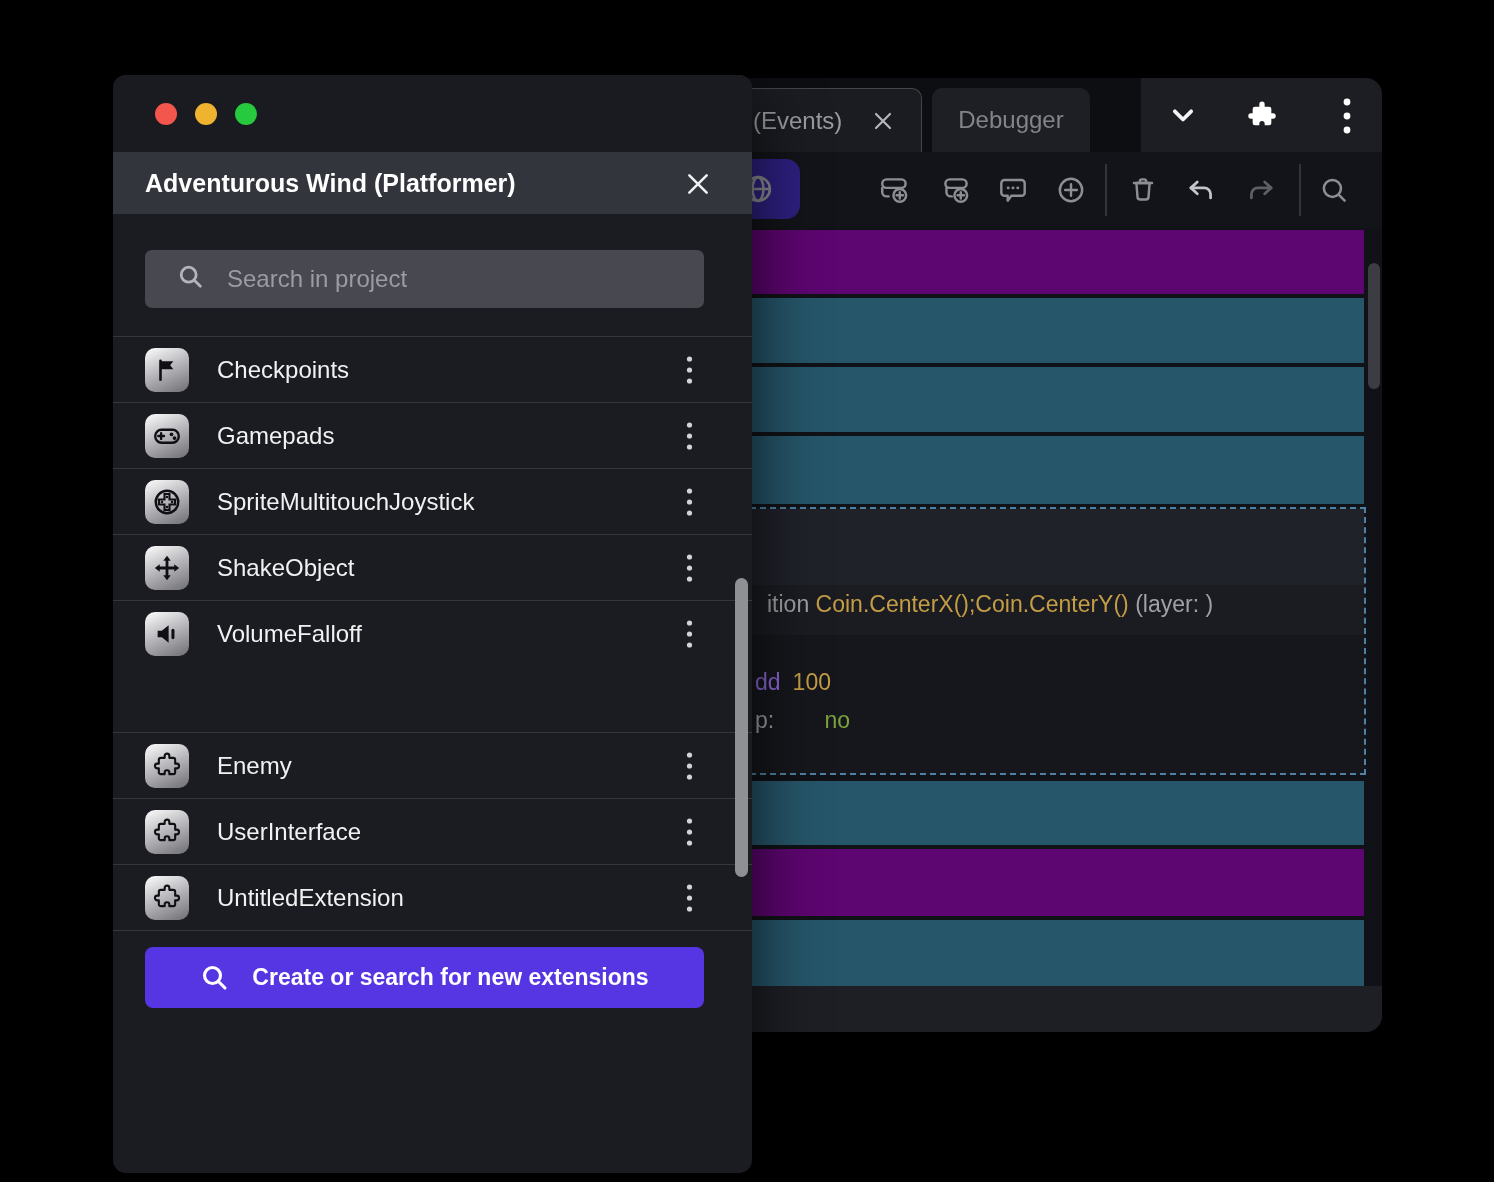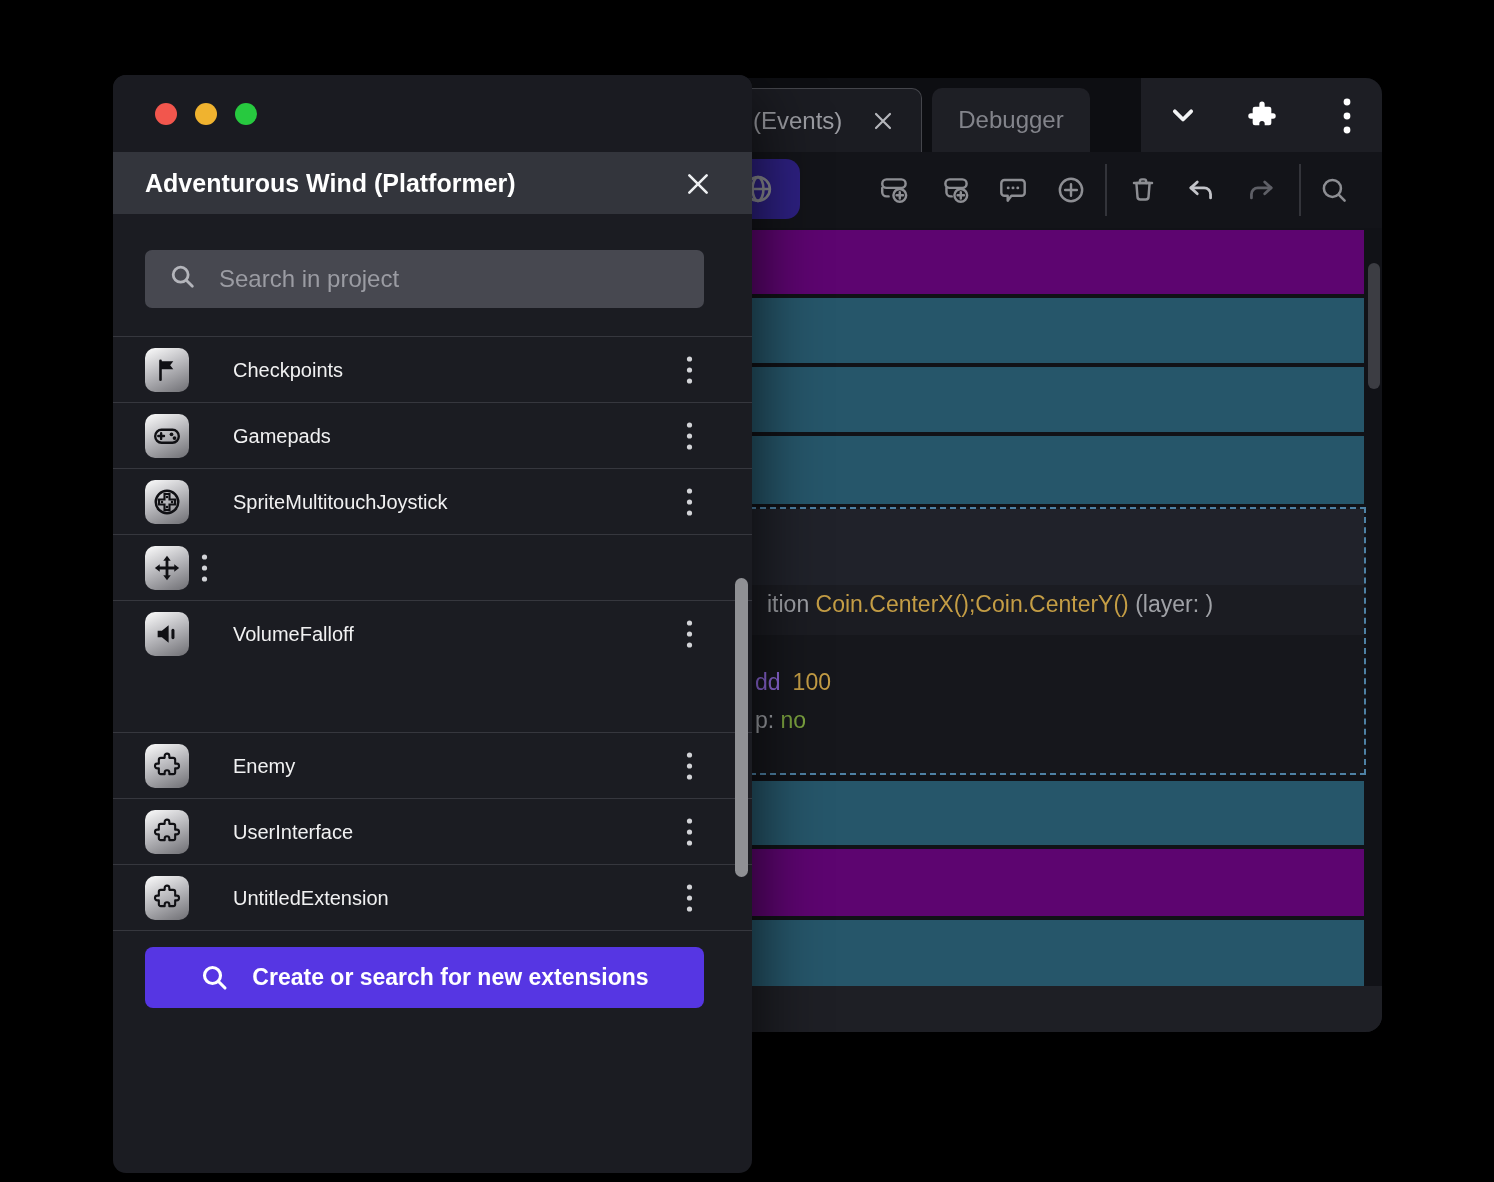--- a/index.html
+++ b/index.html
@@ -27,45 +27,45 @@
   .tool-ic{position:absolute;top:21px;width:34px;height:34px;display:flex;align-items:center;justify-content:center;}
   .tool-div{position:absolute;top:12px;width:2px;height:52px;background:#33343a;}
 
   .events-area{position:absolute;left:0;top:150px;width:652px;height:758px;background:#111217;}
   .ev-row{position:absolute;left:0;width:634px;}
   .ev-sel{position:absolute;left:0;top:279px;width:636px;height:268px;background:#16171c;
           border:2px dashed #4e81a4;}
   .ev-cond{position:absolute;left:0;top:0;width:632px;height:76px;background:#20222a;}
   .ev-act1{position:absolute;left:0;top:76px;width:632px;height:50px;background:#1b1c22;}
   .code-line{position:absolute;left:23px;font-size:23px;white-space:nowrap;}
-  .c-gray{color:#9fa1a6;} .c-gold{color:#c49d45;} .c-purple{color:#8e68d9;text-align:center;} .c-green{color:#7ba23f;}
+  .c-gray{color:#9fa1a6;} .c-gold{color:#c49d45;} .c-purple{color:#8e68d9;text-align:center;} .c-green{color:#7ba23f;margin-left:44px;}
   .events-bottom{position:absolute;left:0;top:908px;width:652px;height:46px;background:#1e1f25;}
   .ev-scrollbar{position:absolute;left:638px;top:35px;width:12px;height:126px;background:#3c3d43;border-radius:6px;}
 
   
   .dialog{position:absolute;left:113px;top:75px;width:639px;height:1098px;background:#1b1c22;
           border-radius:13px;box-shadow:0 24px 70px rgba(0,0,0,.75);overflow:hidden;}
   .titlebar{position:absolute;left:0;top:0;width:639px;height:77px;background:#1a1b21;}
   .light{position:absolute;top:28px;width:22px;height:22px;border-radius:50%;}
   .l-red{left:42px;background:#f2564d;} .l-yellow{left:82px;background:#f0b32f;} .l-green{left:122px;background:#27c93f;}
   .dlg-header{position:absolute;left:0;top:77px;width:639px;height:62px;background:#33353c;
               display:flex;align-items:center;}
   .dlg-title{margin-left:32px;font-size:25px;font-weight:700;color:#ffffff;}
   .dlg-close{position:absolute;left:569px;top:16px;width:32px;height:32px;display:flex;align-items:center;justify-content:center;}
   .search-box{position:absolute;left:32px;top:175px;width:559px;height:58px;background:#474850;border-radius:7px;
-              display:flex;align-items:center;padding-left:24px;}
+              display:flex;align-items:center;padding-left:32px;}
   .search-box input{flex:1;height:100%;background:transparent;border:none;outline:none;
               font-size:24px;color:#e8e9ec;margin-left:20px;}
   .search-box input::placeholder{color:#9b9ca3;}
   .ext-row{position:absolute;left:0;width:639px;height:66px;border-top:1px solid #36373e;}
   .ext-row-inner{position:absolute;left:32px;top:0;width:559px;height:66px;display:flex;align-items:center;}
   .tile{width:44px;height:44px;border-radius:10px;flex:0 0 44px;
         background:linear-gradient(155deg,#fdfdfd 0%,#bcbcc0 45%,#6e6e73 100%);
         display:flex;align-items:center;justify-content:center;}
-  .ext-label{margin-left:44px;font-size:20px;color:#f1f1f2;flex:1;}
+  .ext-label{margin-left:28px;font-size:24px;color:#f1f1f2;flex:1;}
   .kebab{width:30px;height:44px;display:flex;align-items:center;justify-content:center;}
   .list-end{position:absolute;left:0;top:855px;width:639px;height:1px;background:#36373e;}
   .create-btn{position:absolute;left:32px;top:872px;width:559px;height:61px;border-radius:8px;background:#5636e3;
               display:flex;align-items:center;justify-content:center;border:none;cursor:pointer;}
   .create-btn span{color:#ffffff;font-size:23px;font-weight:700;margin-left:22px;}
   .dlg-scrollbar{position:absolute;left:622px;top:503px;width:13px;height:299px;border-radius:7px;background:#8f9094;}
 </style>
 </head>
 <body>
 
@@ -316,20 +316,21 @@
                 <path d="M12 6v12M6 12h12"></path>
               </g>
               <g fill="#101014">
                 <path d="M12 1.6l3.2 4.2H8.8z"></path>
                 <path d="M12 22.4l3.2-4.2H8.8z"></path>
                 <path d="M1.6 12l4.2-3.2v6.4z"></path>
                 <path d="M22.4 12l-4.2-3.2v6.4z"></path>
               </g>
             </svg>
         </span>
+        <span class="ext-label">ShakeObject</span>
         <span class="kebab">
           <svg width="7" height="30" viewBox="0 0 7 30">
               <circle cx="3.5" cy="4" r="2.6" fill="#d2d3d7"></circle>
               <circle cx="3.5" cy="15" r="2.6" fill="#d2d3d7"></circle>
               <circle cx="3.5" cy="26" r="2.6" fill="#d2d3d7"></circle>
             </svg>
         </span>
       </div>
     </div>
 

